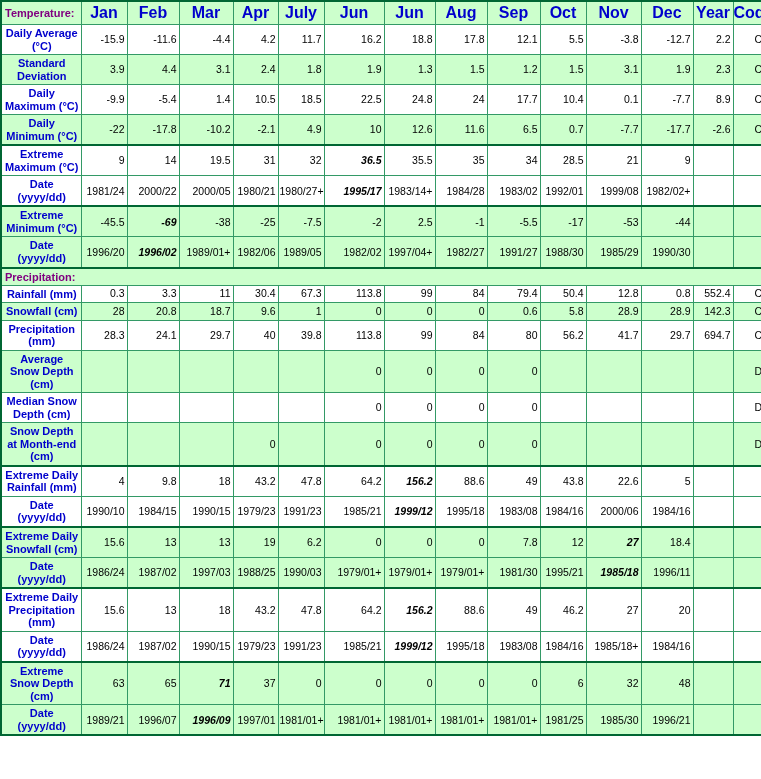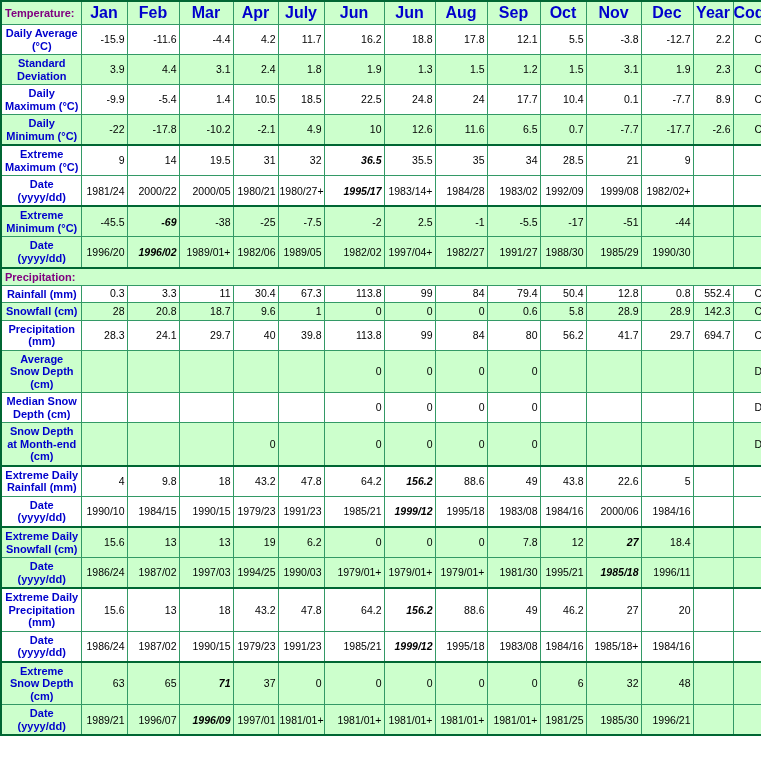--- a/index.html
+++ b/index.html
@@ -191,39 +191,39 @@
         <td class="row-label">Date (yyyy/dd)</td>
         <td class="value">1981/24</td>
         <td class="value">2000/22</td>
         <td class="value">2000/05</td>
         <td class="value">1980/21</td>
         <td class="value">1980/27+</td>
         <td class="value bold">1995/17</td>
         <td class="value">1983/14+</td>
         <td class="value">1984/28</td>
         <td class="value">1983/02</td>
-        <td class="value">1992/09</td>
+        <td class="value">1992/01</td>
         <td class="value">1999/08</td>
         <td class="value">1982/02+</td>
         <td class="value"></td>
         <td class="value"></td>
       </tr>
       <tr class="green group-start">
         <td class="row-label">Extreme Minimum (°C)</td>
         <td class="value">-45.5</td>
         <td class="value bold">-69</td>
         <td class="value">-38</td>
         <td class="value">-25</td>
         <td class="value">-7.5</td>
         <td class="value">-2</td>
         <td class="value">2.5</td>
         <td class="value">-1</td>
         <td class="value">-5.5</td>
         <td class="value">-17</td>
-        <td class="value">-51</td>
+        <td class="value">-53</td>
         <td class="value">-44</td>
         <td class="value"></td>
         <td class="value"></td>
       </tr>
       <tr class="green">
         <td class="row-label">Date (yyyy/dd)</td>
         <td class="value">1996/20</td>
         <td class="value bold">1996/02</td>
         <td class="value">1989/01+</td>
         <td class="value">1982/06</td>
@@ -392,21 +392,21 @@
         <td class="value bold">27</td>
         <td class="value">18.4</td>
         <td class="value"></td>
         <td class="value"></td>
       </tr>
       <tr class="green">
         <td class="row-label">Date (yyyy/dd)</td>
         <td class="value">1986/24</td>
         <td class="value">1987/02</td>
         <td class="value">1997/03</td>
-        <td class="value">1994/25</td>
+        <td class="value">1988/25</td>
         <td class="value">1990/03</td>
         <td class="value">1979/01+</td>
         <td class="value">1979/01+</td>
         <td class="value">1979/01+</td>
         <td class="value">1981/30</td>
         <td class="value">1995/21</td>
         <td class="value bold">1985/18</td>
         <td class="value">1996/11</td>
         <td class="value"></td>
         <td class="value"></td>

